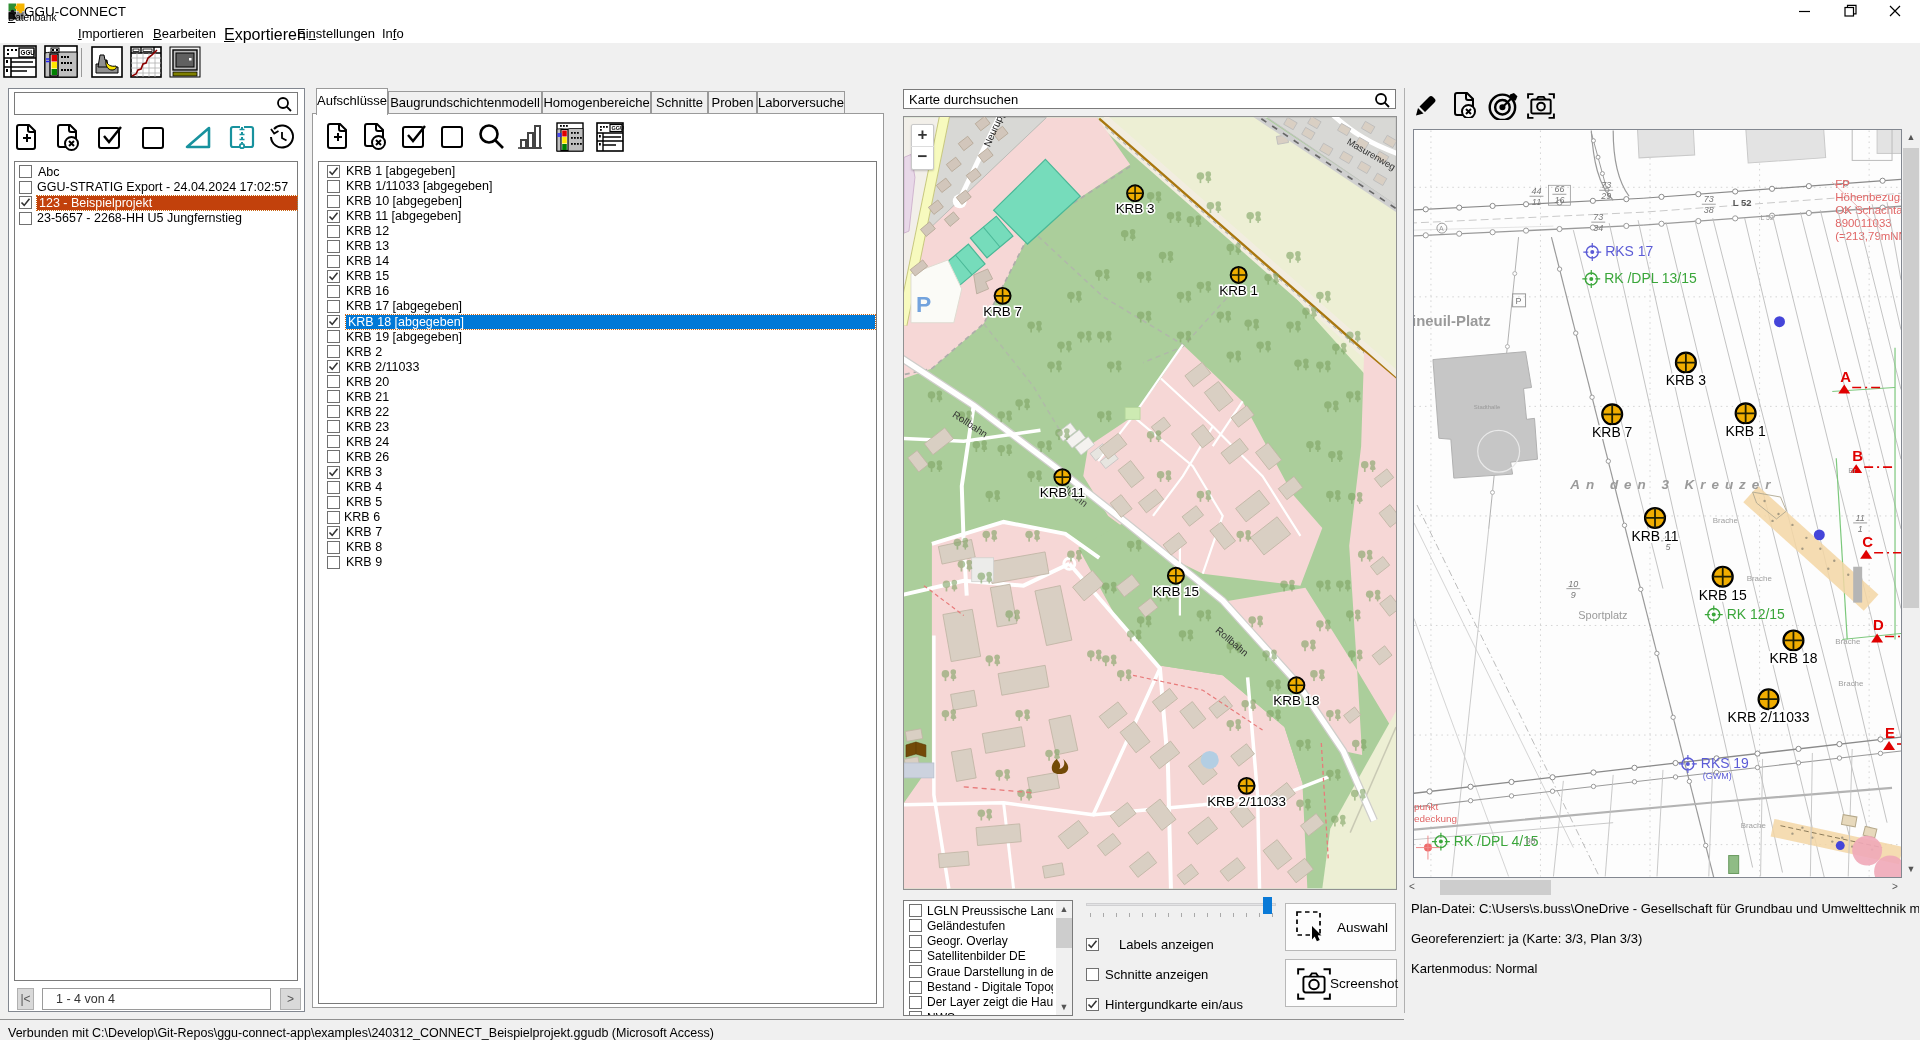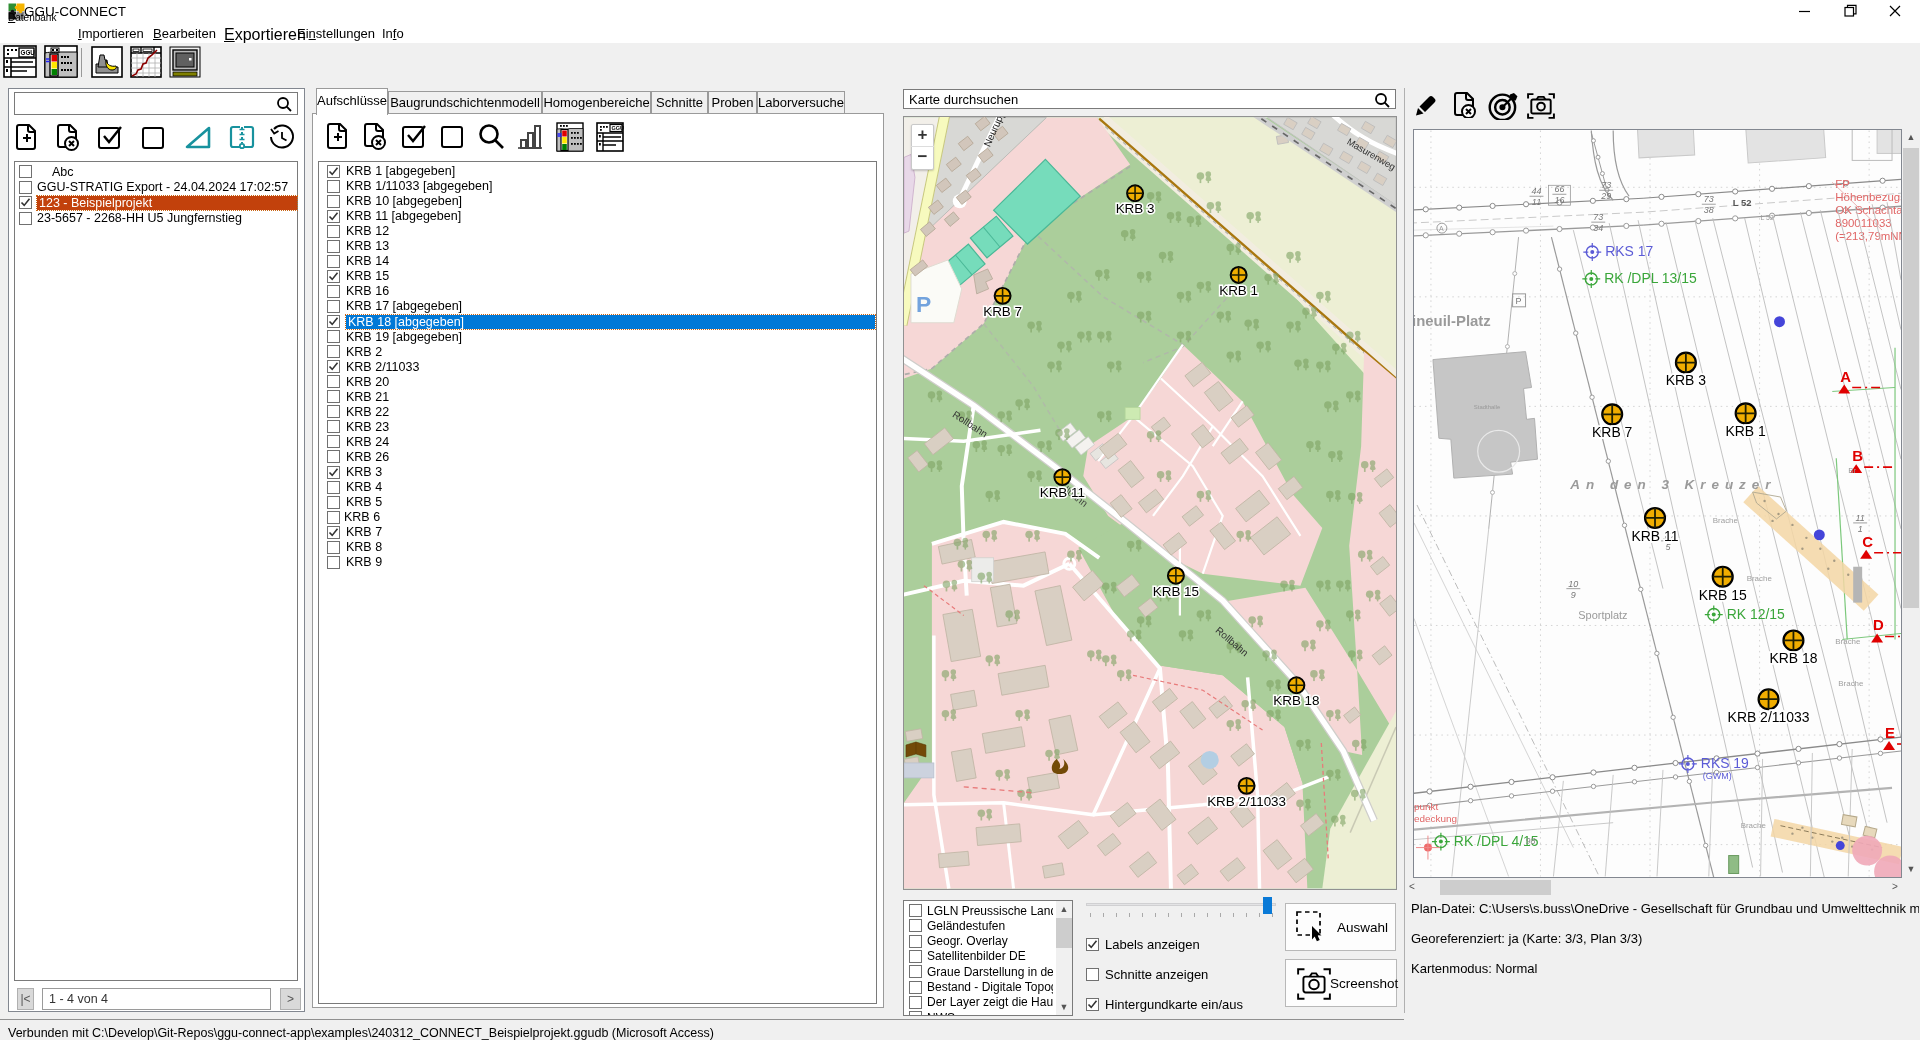--- a/index.html
+++ b/index.html
@@ -153,42 +153,42 @@
     </g>
   </svg>
 <svg class="abs" style="left:268px;top:123px" width="28" height="30" viewBox="0 0 28 30">
     <g fill="none" stroke="#000" stroke-width="2">
       <path d="M6 6 a11 11 0 1 1 -3 8"></path>
       <path d="M3 6 l3.2 4.5 L10.5 8" stroke-width="1.8" fill="none"></path>
       <path d="M14 9 v6 l4.5 2.5" stroke-width="1.8"></path>
     </g>
   </svg>
 <div class="inbox" style="left:14px;top:161px;width:284px;height:820px"></div>
-<div class="row" style="left:19px;top:164px;width:278px;gap:20px">
+<div class="row" style="left:19px;top:164px;width:278px;gap:6px">
     <span class="cb"></span>
     <span>Abc</span>
   </div>
 <div class="row" style="left:19px;top:179.5px;width:278px;gap:5px">
     <span class="cb"></span>
     <span>GGU-STRATIG Export - 24.04.2024 17:02:57</span>
   </div>
 <div class="row" style="left:19px;top:195.0px;width:278px;gap:5px">
     <span class="cb ck">
       <svg width="11" height="11" viewBox="0 0 11 11">
         <path d="M1.5 5.5 L4.2 8.4 L9.5 1.8" stroke="#333" stroke-width="1.6" fill="none"></path>
       </svg>
     </span>
     <span style="background:#c2410c;color:#fff;outline:1px dotted #c86414;flex:1;padding-left:2px">123 - Beispielprojekt</span>
   </div>
 <div class="row" style="left:19px;top:210.5px;width:278px;gap:5px">
     <span class="cb"></span>
     <span>23-5657 - 2268-HH U5 Jungfernstieg</span>
   </div>
 <div class="abs" style="left:17px;top:988px;width:17px;height:22px;background:#d9d9d9;border:1px solid #b0b0b0;color:#555;font-size:12px;text-align:center;line-height:20px">|&lt;</div>
-<div class="inbox" style="left:42px;top:988px;width:229px;height:22px;border-color:#9a9a9a;color:#333;line-height:20px;padding-left:6px">1 - 4 von 4</div>
+<div class="inbox" style="left:42px;top:988px;width:229px;height:22px;border-color:#9a9a9a;color:#333;line-height:20px;padding-left:13px">1 - 4 von 4</div>
 <div class="abs" style="left:280px;top:988px;width:21px;height:22px;background:#d9d9d9;border:1px solid #b0b0b0;color:#555;font-size:12px;text-align:center;line-height:20px">&gt;</div>
 <div class="panel" style="left:312px;top:113px;width:572px;height:895px;border-color:#9a9a9a"></div>
 <div class="abs" style="left:316px;top:88px;width:72px;height:27px;background:#fff;border:1px solid #9a9a9a;border-bottom:none;text-align:center;line-height:24px;font-size:13px;z-index:3">Aufschlüsse</div>
 <div class="abs" style="left:388px;top:91px;width:154px;height:23px;background:#f0f0f0;border:1px solid #9a9a9a;text-align:center;line-height:21px;font-size:13px">Baugrundschichtenmodell</div>
 <div class="abs" style="left:542px;top:91px;width:109px;height:23px;background:#f0f0f0;border:1px solid #9a9a9a;text-align:center;line-height:21px;font-size:13px">Homogenbereiche</div>
 <div class="abs" style="left:651px;top:91px;width:57px;height:23px;background:#f0f0f0;border:1px solid #9a9a9a;text-align:center;line-height:21px;font-size:13px">Schnitte</div>
 <div class="abs" style="left:708px;top:91px;width:49px;height:23px;background:#f0f0f0;border:1px solid #9a9a9a;text-align:center;line-height:21px;font-size:13px">Proben</div>
 <div class="abs" style="left:757px;top:91px;width:88px;height:23px;background:#f0f0f0;border:1px solid #9a9a9a;text-align:center;line-height:21px;font-size:13px">Laborversuche</div>
 <svg class="abs" style="left:325px;top:122px" width="28" height="31" viewBox="0 0 28 31">
     <g fill="none" stroke="#000" stroke-width="2">
@@ -788,21 +788,21 @@
 <div class="abs" style="left:1155px;top:913px;width:1px;height:4px;background:#a9a9a9"></div>
 <div class="abs" style="left:1168px;top:913px;width:1px;height:4px;background:#a9a9a9"></div>
 <div class="abs" style="left:1181px;top:913px;width:1px;height:4px;background:#a9a9a9"></div>
 <div class="abs" style="left:1194px;top:913px;width:1px;height:4px;background:#a9a9a9"></div>
 <div class="abs" style="left:1207px;top:913px;width:1px;height:4px;background:#a9a9a9"></div>
 <div class="abs" style="left:1220px;top:913px;width:1px;height:4px;background:#a9a9a9"></div>
 <div class="abs" style="left:1233px;top:913px;width:1px;height:4px;background:#a9a9a9"></div>
 <div class="abs" style="left:1246px;top:913px;width:1px;height:4px;background:#a9a9a9"></div>
 <div class="abs" style="left:1259px;top:913px;width:1px;height:4px;background:#a9a9a9"></div>
 <div class="abs" style="left:1272px;top:913px;width:1px;height:4px;background:#a9a9a9"></div>
-<div class="row" style="left:1086px;top:937px;width:195px;gap:6px">
+<div class="row" style="left:1086px;top:937px;width:195px;gap:20px">
     <span class="cb ck">
       <svg width="11" height="11" viewBox="0 0 11 11">
         <path d="M1.5 5.5 L4.2 8.4 L9.5 1.8" stroke="#333" stroke-width="1.6" fill="none"></path>
       </svg>
     </span>
     <span style="font-size:13px">Labels anzeigen</span>
   </div>
 <div class="row" style="left:1086px;top:967px;width:195px;gap:6px">
     <span class="cb"></span>
     <span style="font-size:13px">Schnitte anzeigen</span>

